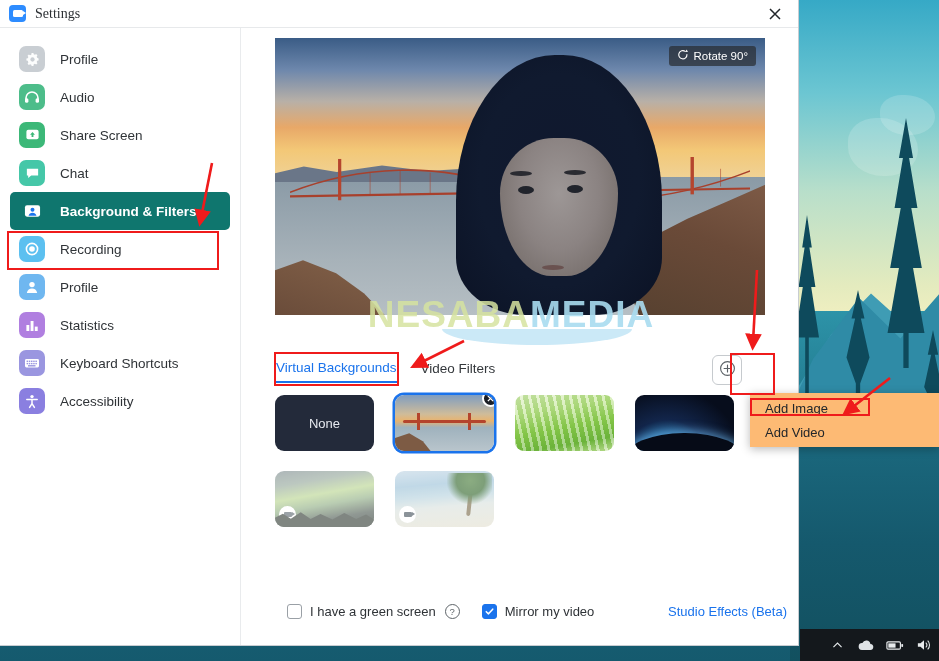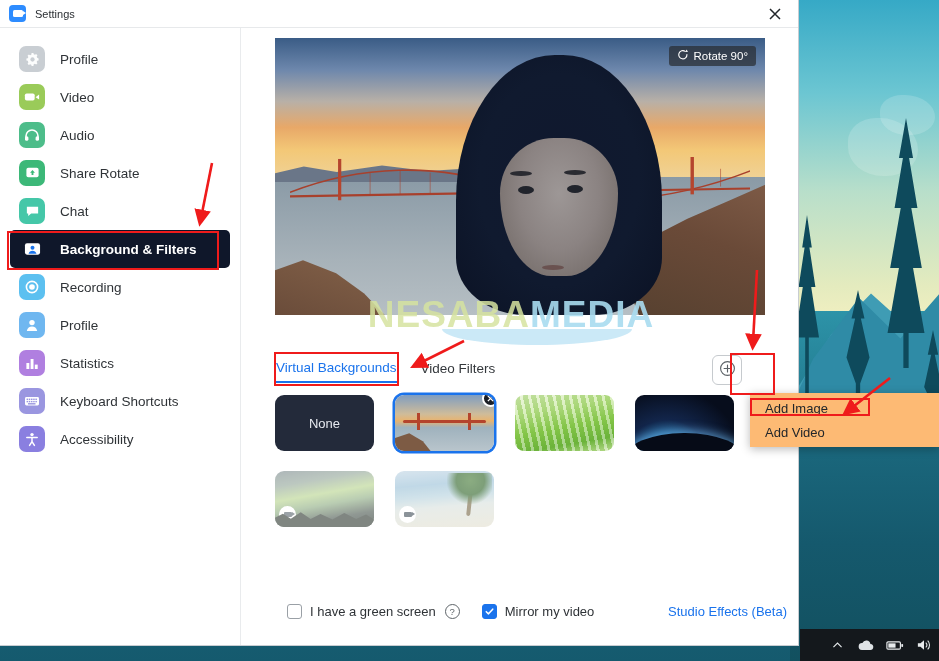--- a/index.html
+++ b/index.html
@@ -81,40 +81,40 @@
     display:flex; align-items:center; justify-content:center; margin-right:9px;
   }
   #zoom-logo .cam {
     width:10px; height:7px; background:#fff; border-radius:1.5px; position:relative;
   }
   #zoom-logo .cam:after {
     content:""; position:absolute; right:-3.5px; top:1px;
     border-top:2.5px solid transparent; border-bottom:2.5px solid transparent;
     border-left:3.5px solid #fff;
   }
-  #titlebar .title { font-size:11px; color:#2b2f33; }
+  #titlebar .title { font-size:14px; color:#2b2f33;font-family:Liberation Serif, serif; }
   #close-btn {
     position:absolute; right:0; top:0; width:46px; height:28px;
     display:flex; align-items:center; justify-content:center;
     font-size:15px; color:#22262a; cursor:pointer;
   }
 
   #win-body { display:flex; height:617px; }
 
   
   #sidebar {
     width:241px; background:#fff; border-right:1px solid #e9ebed;
     padding-top:12px; flex-shrink:0;
   }
   .side-item {
     display:flex; align-items:center; height:38px; margin:0 10px;
     padding-left:9px; border-radius:5px; cursor:pointer;
   }
   .side-item .label { font-size:13.5px; color:#2f3337; margin-left:15px; }
-  .side-item.active { background:#0f172a; }
+  .side-item.active { background:#0f766e; }
   .side-item.active .label { color:#fff; font-weight:bold; }
   .s-icon {
     width:26px; height:26px; border-radius:7px; flex-shrink:0;
     display:flex; align-items:center; justify-content:center;
   }
   .s-icon svg { display:block; }
 
   
   #main { flex:1; position:relative; background:#fff; padding:0; }
 
@@ -382,49 +382,40 @@
         <span class="s-icon" style="background:#c9ced3">
           <svg width="15" height="15" viewBox="0 0 16 16">
               <path d="M8 5.4A2.6 2.6 0 1 0 8 10.6 2.6 2.6 0 0 0 8 5.4zm0 1.7a.9.9 0 1 1 0 1.8.9.9 0 0 1 0-1.8z" fill="#fff"></path>
               <path d="M7 1h2l.3 1.5 1.3.55 1.3-.85 1.4 1.4-.85 1.3.55 1.3L14.5 7v2l-1.5.3-.55 1.3.85 1.3-1.4 1.4-1.3-.85-1.3.55L9 15H7l-.3-1.5-1.3-.55-1.3.85-1.4-1.4.85-1.3L3 9.3 1.5 9V7L3 6.7l.55-1.3-.85-1.3 1.4-1.4 1.3.85 1.3-.55z" fill="#fff" opacity=".95"></path>
               <circle cx="8" cy="8" r="2.3" fill="#c9ced3"></circle>
             </svg>
         </span>
         <span class="label">Profile</span>
       </div>
 
-      <div class="side-item">
-        <span class="s-icon" style="background:#9acb59">
-          <svg width="16" height="12" viewBox="0 0 18 12">
-              <rect x="1" y="2" width="11" height="8" rx="2" fill="#fff"></rect>
-              <path d="M13 6.2 17 3.2v5.6z" fill="#fff"></path>
-            </svg>
-        </span>
-        <span class="label">Video</span>
-      </div>
 
       <div class="side-item">
         <span class="s-icon" style="background:#4dbd8a">
           <svg width="16" height="14" viewBox="0 0 16 14">
               <path d="M2 10V8a6 6 0 0 1 12 0v2" stroke="#fff" stroke-width="1.6" fill="none"></path>
               <rect x="1" y="8.2" width="3.4" height="4.6" rx="1.6" fill="#fff"></rect>
               <rect x="11.6" y="8.2" width="3.4" height="4.6" rx="1.6" fill="#fff"></rect>
             </svg>
         </span>
         <span class="label">Audio</span>
       </div>
 
       <div class="side-item">
         <span class="s-icon" style="background:#3cb878">
           <svg width="15" height="14" viewBox="0 0 16 14">
               <rect x="1.5" y="1.5" width="13" height="10" rx="2" fill="#fff"></rect>
               <path d="M8 3.8 10.6 6.6H9v2.4H7V6.6H5.4z" fill="#3cb878"></path>
             </svg>
         </span>
-        <span class="label">Share Rotate</span>
+        <span class="label">Share Screen</span>
       </div>
 
       <div class="side-item">
         <span class="s-icon" style="background:#45c7a8">
           <svg width="15" height="14" viewBox="0 0 16 14">
               <path d="M2 2.5h12v7.2H6.6L3.4 12.3V9.7H2z" fill="#fff"></path>
             </svg>
         </span>
         <span class="label">Chat</span>
       </div>

